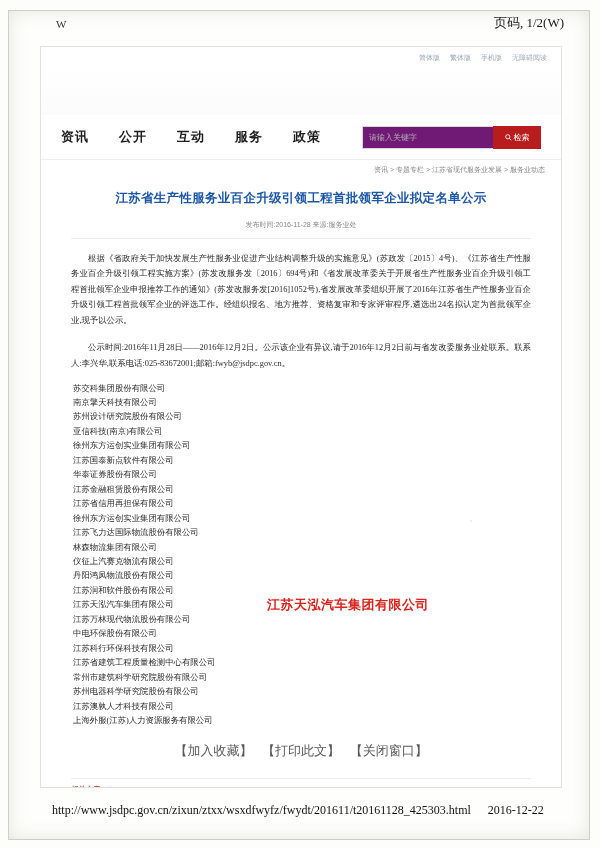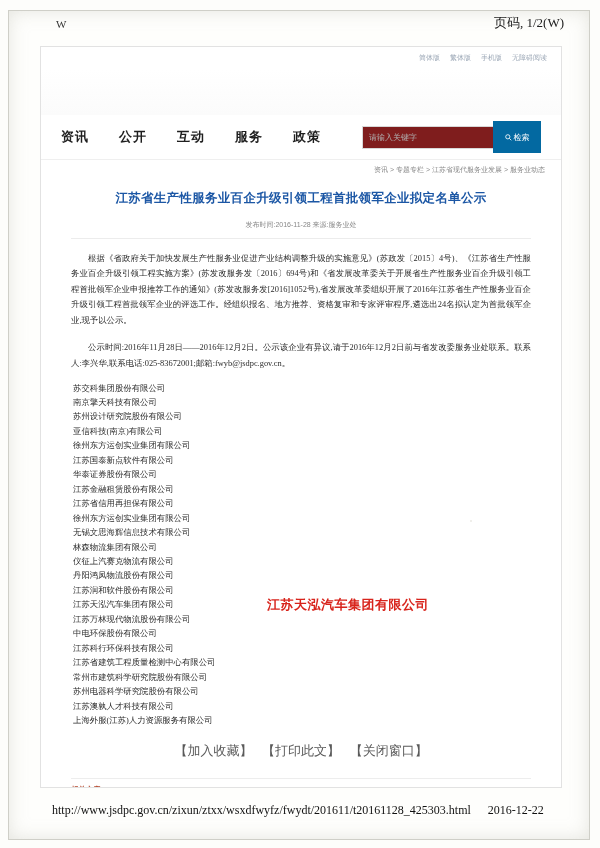--- a/index.html
+++ b/index.html
@@ -65,24 +65,24 @@
     cursor:pointer;
   }
   .searchbox{
     margin-left:auto;display:flex;align-items:center;
   }
   .searchinput{
     width:118px;height:21px;border:1px solid #d8d8d8;border-right:none;
     font-size:8px;color:#b0b0b0;
     font-family:"Liberation Sans", sans-serif;
     padding:0 6px;line-height:21px;
-    background:#7f1d1d;
+    background:#701a75;
   }
   .searchbtn{
-    width:48px;height:32px;background:#0369a1;color:#fff;
+    width:48px;height:23px;background:#b91c1c;color:#fff;
     font-size:8px;font-family:"Liberation Sans", sans-serif;
     display:flex;align-items:center;justify-content:center;gap:2px;
     cursor:pointer;
   }
   .crumb{
     text-align:right;padding:5px 16px 0 0;
     font-size:7px;color:#8a8a8a;
     font-family:"Liberation Sans", sans-serif;
   }
   .artwrap{padding:14px 30px 0 30px;}
@@ -203,21 +203,21 @@
         <div>苏交科集团股份有限公司</div>
         <div>南京擎天科技有限公司</div>
         <div>苏州设计研究院股份有限公司</div>
         <div>亚信科技(南京)有限公司</div>
         <div>徐州东方运创实业集团有限公司</div>
         <div>江苏国泰新点软件有限公司</div>
         <div>华泰证券股份有限公司</div>
         <div>江苏金融租赁股份有限公司</div>
         <div>江苏省信用再担保有限公司</div>
         <div>徐州东方运创实业集团有限公司</div>
-        <div>无锡文思海辉信息技术有限公司</div>
+        <div>江苏飞力达国际物流股份有限公司</div>
         <div>林森物流集团有限公司</div>
         <div>仪征上汽赛克物流有限公司</div>
         <div>丹阳鸿凤物流股份有限公司</div>
         <div>江苏润和软件股份有限公司</div>
         <div class="hl-row">
           <span class="highlight">江苏天泓汽车集团有限公司</span>
           <span class="annot">江苏天泓汽车集团有限公司</span>
         </div>
         <div>江苏万林现代物流股份有限公司</div>
         <div>中电环保股份有限公司</div>

